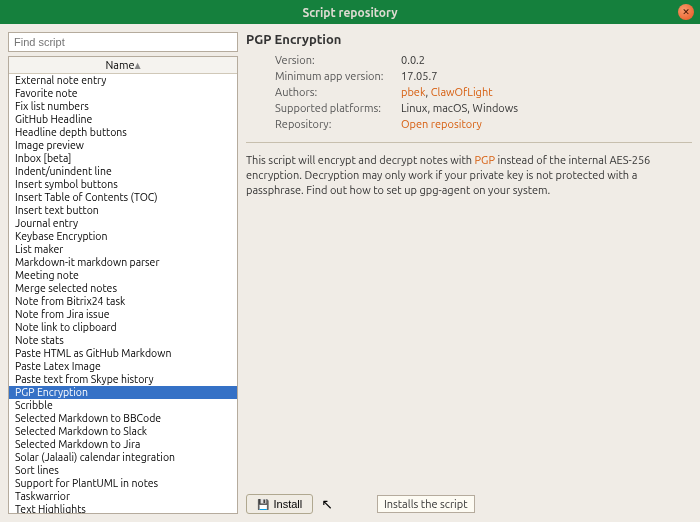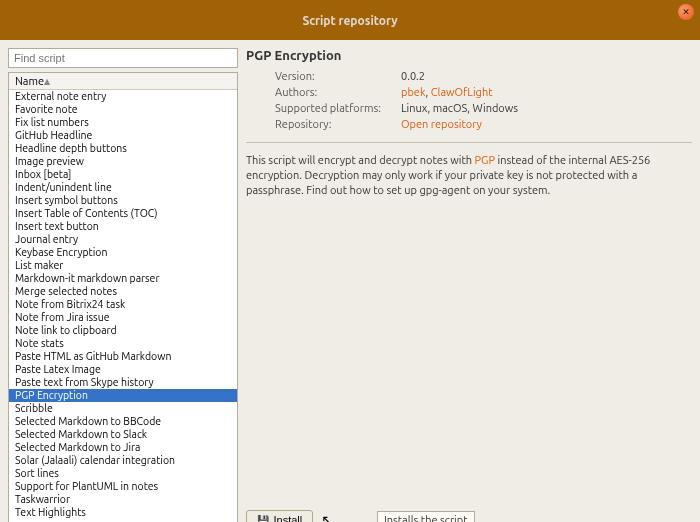--- a/index.html
+++ b/index.html
@@ -5,23 +5,23 @@
 * { box-sizing: border-box; margin: 0; padding: 0; }
 body {
   font-family: "Ubuntu", "DejaVu Sans", sans-serif;
   font-size: 11px;
   background: #f0ece6;
   width: 700px;
   height: 522px;
   overflow: hidden;
 }
 .titlebar {
-  background: #a16207;
+  background: #15803d;
   color: #dfdbd2;
-  height: 40px;
+  height: 24px;
   display: flex;
   align-items: center;
   justify-content: center;
   position: relative;
   font-size: 12px;
   font-weight: bold;
 }
 .titlebar .close {
   position: absolute;
   right: 6px;
@@ -65,21 +65,21 @@
   flex-direction: column;
   overflow: hidden;
 }
 .list-header {
   background: #f5f3ef;
   border-bottom: 1px solid #d0c8b8;
   padding: 2px 6px;
   font-size: 11px;
   display: flex;
   align-items: center;
-  justify-content: flex-start;
+  justify-content: center;
 }
 .list-header .arrow {
   font-size: 8px;
   color: #888;
 }
 .list {
   flex: 1;
   overflow-y: auto;
 }
 .list-item {
@@ -186,20 +186,21 @@
           <div class="list-item">Image preview</div>
           <div class="list-item">Inbox [beta]</div>
           <div class="list-item">Indent/unindent line</div>
           <div class="list-item">Insert symbol buttons</div>
           <div class="list-item">Insert Table of Contents (TOC)</div>
           <div class="list-item">Insert text button</div>
           <div class="list-item">Journal entry</div>
           <div class="list-item">Keybase Encryption</div>
           <div class="list-item">List maker</div>
           <div class="list-item">Markdown-it markdown parser</div>
+          <div class="list-item">Meeting note</div>
           <div class="list-item">Merge selected notes</div>
           <div class="list-item">Note from Bitrix24 task</div>
           <div class="list-item">Note from Jira issue</div>
           <div class="list-item">Note link to clipboard</div>
           <div class="list-item">Note stats</div>
           <div class="list-item">Paste HTML as GitHub Markdown</div>
           <div class="list-item">Paste Latex Image</div>
           <div class="list-item">Paste text from Skype history</div>
           <div class="list-item selected">PGP Encryption</div>
           <div class="list-item">Scribble</div>
@@ -216,20 +217,24 @@
   </div>
 
   <div class="right">
     <div class="detail-title">PGP Encryption</div>
     <div class="meta-table">
       <div class="meta-row">
         <div class="meta-key">Version:</div>
         <div class="meta-val">0.0.2</div>
       </div>
       <div class="meta-row">
+        <div class="meta-key">Minimum app version:</div>
+        <div class="meta-val">17.05.7</div>
+      </div>
+      <div class="meta-row">
         <div class="meta-key">Authors:</div>
         <div class="meta-val">
           <a class="link">pbek</a><span>, </span><a class="link">ClawOfLight</a>
         </div>
       </div>
       <div class="meta-row">
         <div class="meta-key">Supported platforms:</div>
         <div class="meta-val">Linux, macOS, Windows</div>
       </div>
       <div class="meta-row">

